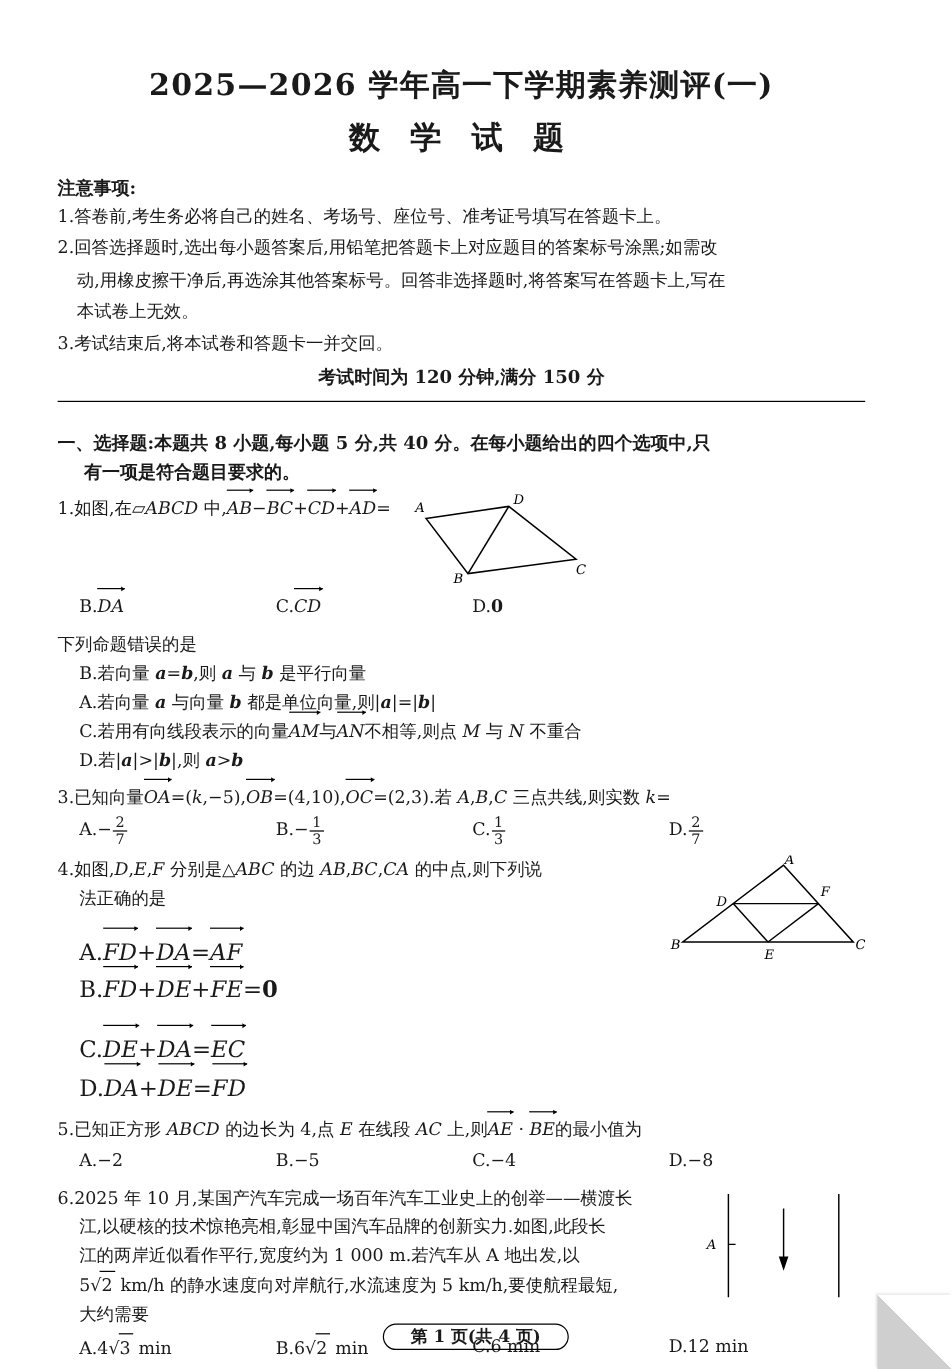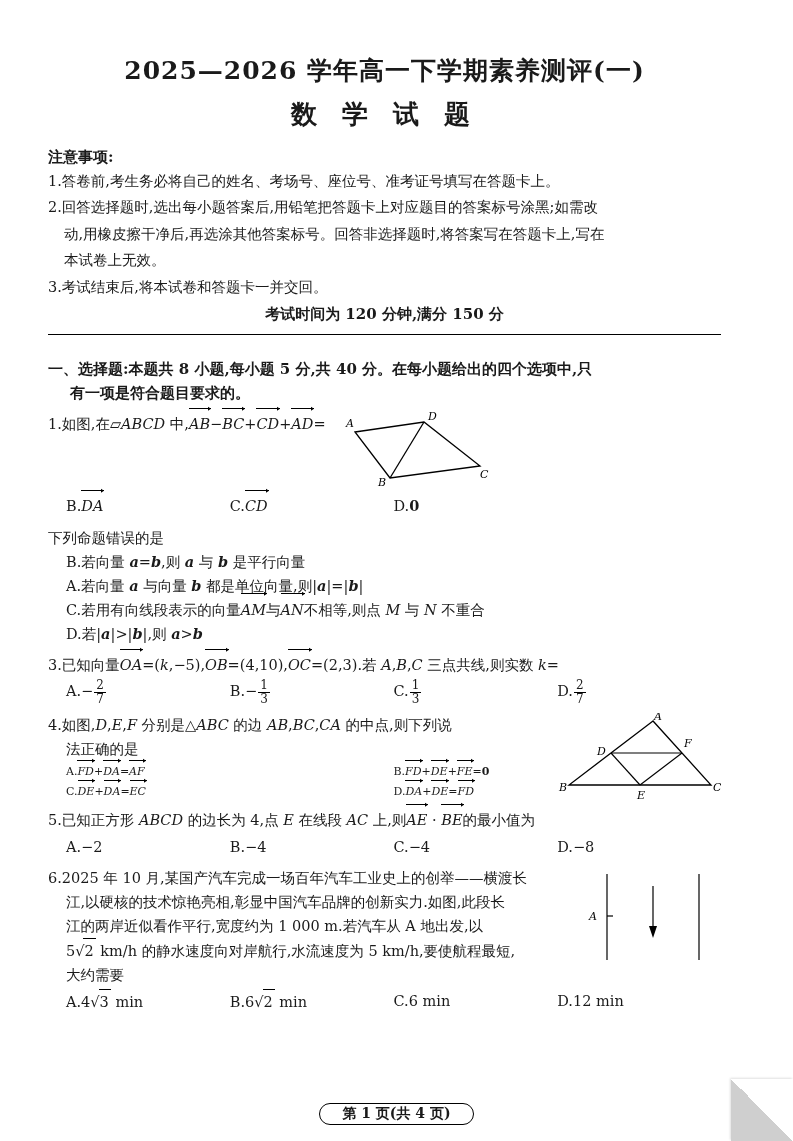--- a/index.html
+++ b/index.html
@@ -96,23 +96,24 @@
     font-size: 14.5px;
     padding-left: 18px;
     margin-top: 2px;
   }
   .opts > span {
     width: 25%;
     white-space: nowrap;
   }
   .opts2 {
     display: flex;
-    font-size: 11px;
+    font-size: 19px;
     padding-left: 18px;
-    margin-top: 2px;
+    margin-top: 18px;
+    flex-direction: column;
   }
   .opts2 > span { width: 50%; }
   .vec {
     position: relative;
     display: inline-block;
     font-style: italic;
     font-family: "DejaVu Serif", serif;
   }
   .vec::after {
     content: "";
@@ -287,21 +288,21 @@
       <div class="opts2">
         <span>C.<span class="vec">DE</span>+<span class="vec">DA</span>=<span class="vec">EC</span></span>
         <span>D.<span class="vec">DA</span>+<span class="vec">DE</span>=<span class="vec">FD</span></span>
       </div>
     </div>
 
     <div class="q">
       <span>5.已知正方形 <span class="it">ABCD</span> 的边长为 4,点 <span class="it">E</span> 在线段 <span class="it">AC</span> 上,则<span class="vec">AE</span> · <span class="vec">BE</span>的最小值为</span>
       <div class="opts">
         <span>A.−2</span>
-        <span>B.−4</span>
+        <span>B.−5</span>
         <span>C.−4</span>
         <span>D.−8</span>
       </div>
     </div>
 
     <div class="q fig-para" style="min-height:140px;">
       <div class="figure-river">
         <svg width="130" height="92" viewBox="0 0 130 92">
           <line x1="20" y1="2" x2="20" y2="88" stroke="#000" stroke-width="1.2"></line>
           <line x1="112" y1="2" x2="112" y2="88" stroke="#000" stroke-width="1.2"></line>

